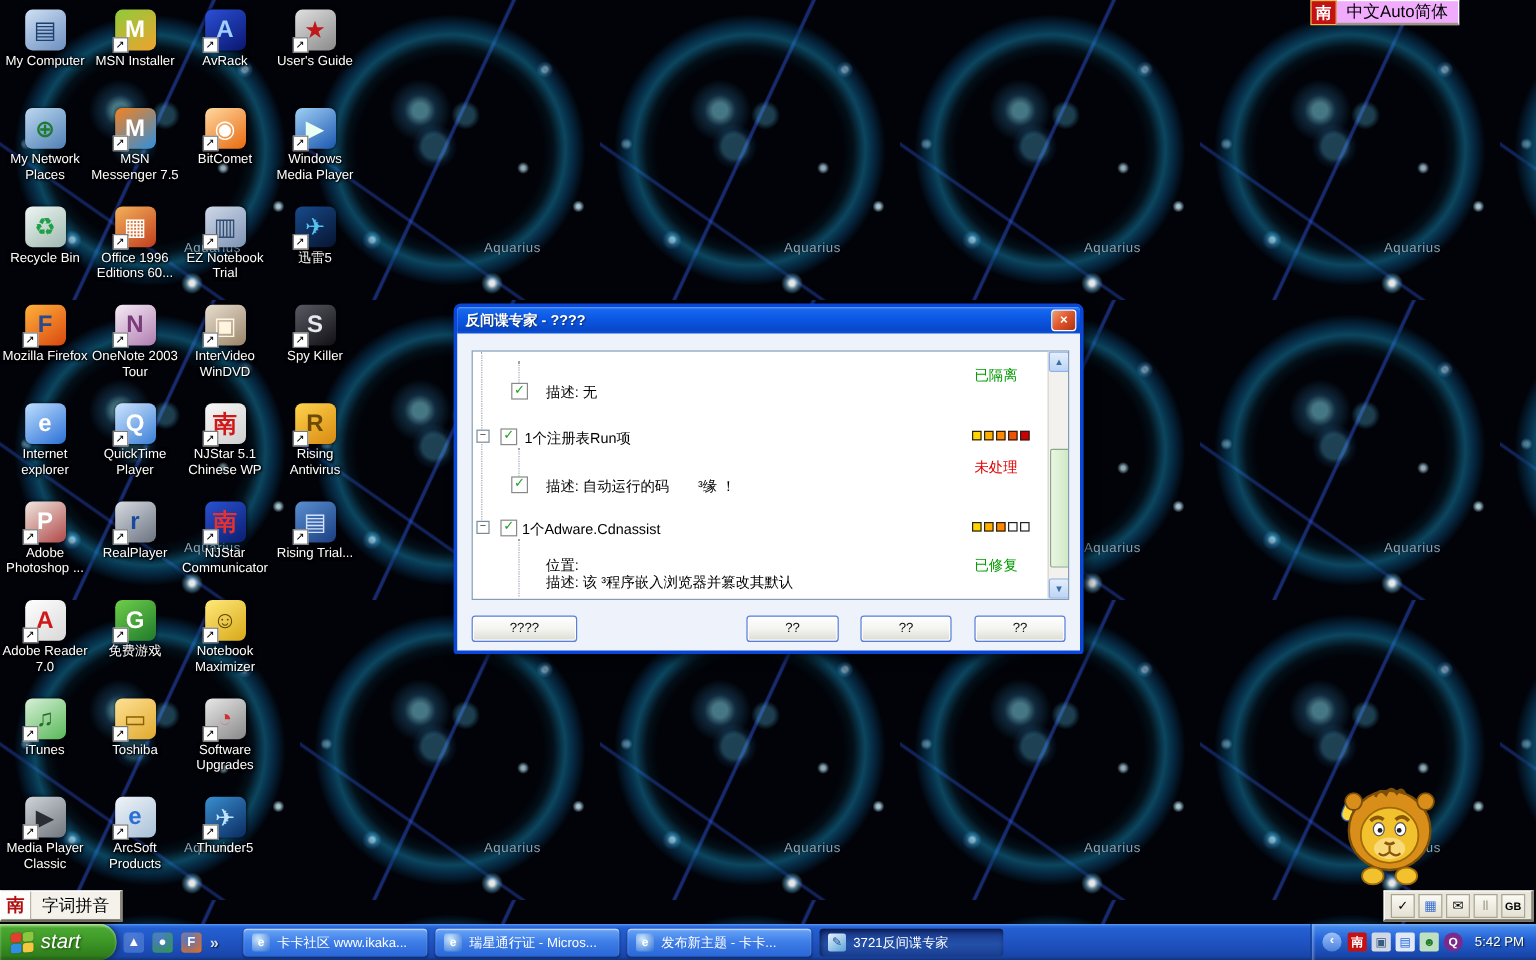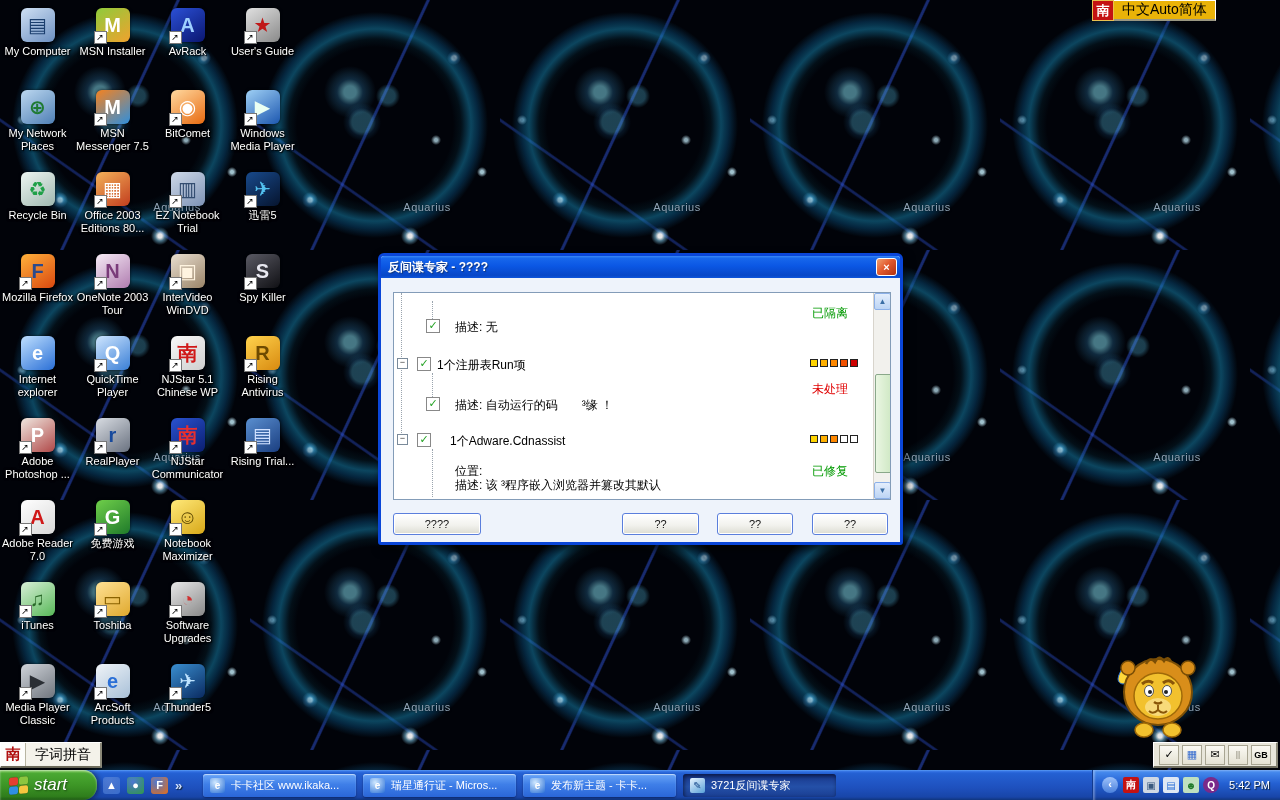--- a/index.html
+++ b/index.html
@@ -110,21 +110,21 @@
   .tray-icon{width:16px;height:16px;font-size:10px;font-weight:bold;border-radius:2px;
     display:flex;align-items:center;justify-content:center;cursor:pointer;}
   #tray-chevron{width:16px;height:16px;border-radius:8px;background:linear-gradient(180deg,#9ec2fa,#4a80dc);
     color:#fff;font-weight:bold;font-size:11px;line-height:15px;text-align:center;cursor:pointer;}
   #tray-time{color:#fff;font-size:11px;margin-left:5px;text-shadow:1px 1px 1px #123;}
 
   
   #lang-bar{position:absolute;left:1092px;top:0;height:21px;display:flex;cursor:pointer;}
   #lang-nj{width:22px;background:#c41212;color:#fff;font-weight:bold;font-size:13px;
     display:flex;align-items:center;justify-content:center;border:1px solid #e8c050;box-sizing:border-box;}
-  #lang-text{background:#eab308;border:1px solid #fff;border-bottom:2px solid #9a9782;border-left:none;
+  #lang-text{background:#f0abfc;border:1px solid #fff;border-bottom:2px solid #9a9782;border-left:none;
     padding:0 8px;font-size:14px;display:flex;align-items:center;color:#000;box-sizing:border-box;}
 
   
   #lion{position:absolute;left:1112px;top:650px;width:92px;height:90px;}
   #droplet{position:absolute;left:1117px;top:664px;width:12px;height:22px;}
 </style>
 </head>
 <body>
 
 <div id="screen">
@@ -205,21 +205,21 @@
         <div class="di-tilewrap">
           <div class="di-tile" style="background: linear-gradient(145deg, rgb(238, 246, 242), rgb(159, 184, 176)); color: rgb(31, 160, 72);">♻</div>
         </div>
         <div class="di-label">Recycle Bin</div>
       </div>
       <div class="desktop-icon" style="left: 75px; top: 172px;">
         <div class="di-tilewrap">
           <div class="di-tile" style="background: linear-gradient(145deg, rgb(243, 178, 90), rgb(194, 61, 30)); color: rgb(255, 255, 255);">▦</div>
           <div class="di-badge">↗</div>
         </div>
-        <div class="di-label">Office 2003 Editions 80...</div>
+        <div class="di-label">Office 1996 Editions 60...</div>
       </div>
       <div class="desktop-icon" style="left: 150px; top: 172px;">
         <div class="di-tilewrap">
           <div class="di-tile" style="background: linear-gradient(145deg, rgb(207, 217, 232), rgb(125, 147, 181)); color: rgb(51, 77, 112);">▥</div>
           <div class="di-badge">↗</div>
         </div>
         <div class="di-label">EZ Notebook Trial</div>
       </div>
       <div class="desktop-icon" style="left: 225px; top: 172px;">
         <div class="di-tilewrap">
@@ -431,21 +431,21 @@
           <div class="scan-row" style="top: 87px;">
             <span class="row-status" style="color: rgb(224, 0, 0);">未处理</span>
           </div>
           <div class="scan-row" style="top: 103px;">
             <div class="cb" style="left: 32px;">✓</div>
             <span class="row-text" style="left: 61px;">描述: 自动运行的码　　³缘 ！</span>
           </div>
           <div class="scan-row" style="top: 139px;">
             <div class="expand-box" style="left: 3px;">−</div>
             <div class="cb" style="left: 23px;">✓</div>
-            <span class="row-text" style="left: 56px; text-align: center;">1个Adware.Cdnassist</span>
+            <span class="row-text" style="left: 41px; text-align: center;">1个Adware.Cdnassist</span>
             <span class="rating">
               <i style="background: rgb(255, 212, 0);"></i>
               <i style="background: rgb(255, 176, 0);"></i>
               <i style="background: rgb(255, 136, 0);"></i>
               <i style="background: rgb(255, 255, 255);"></i>
               <i style="background: rgb(255, 255, 255);"></i>
             </span>
           </div>
           <div class="scan-row" style="top: 169px;">
             <span class="row-text" style="left: 61px;">位置:</span>

